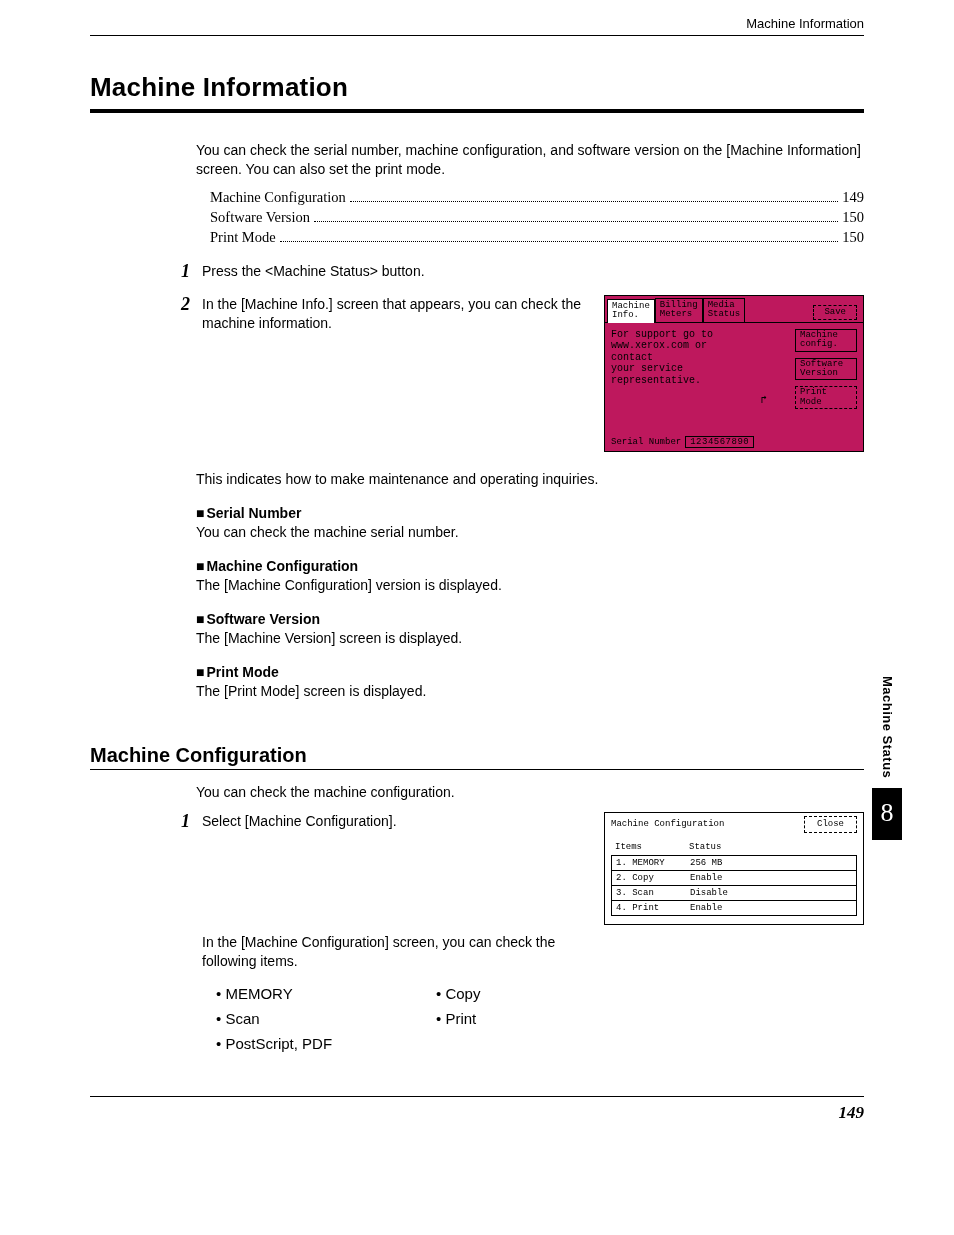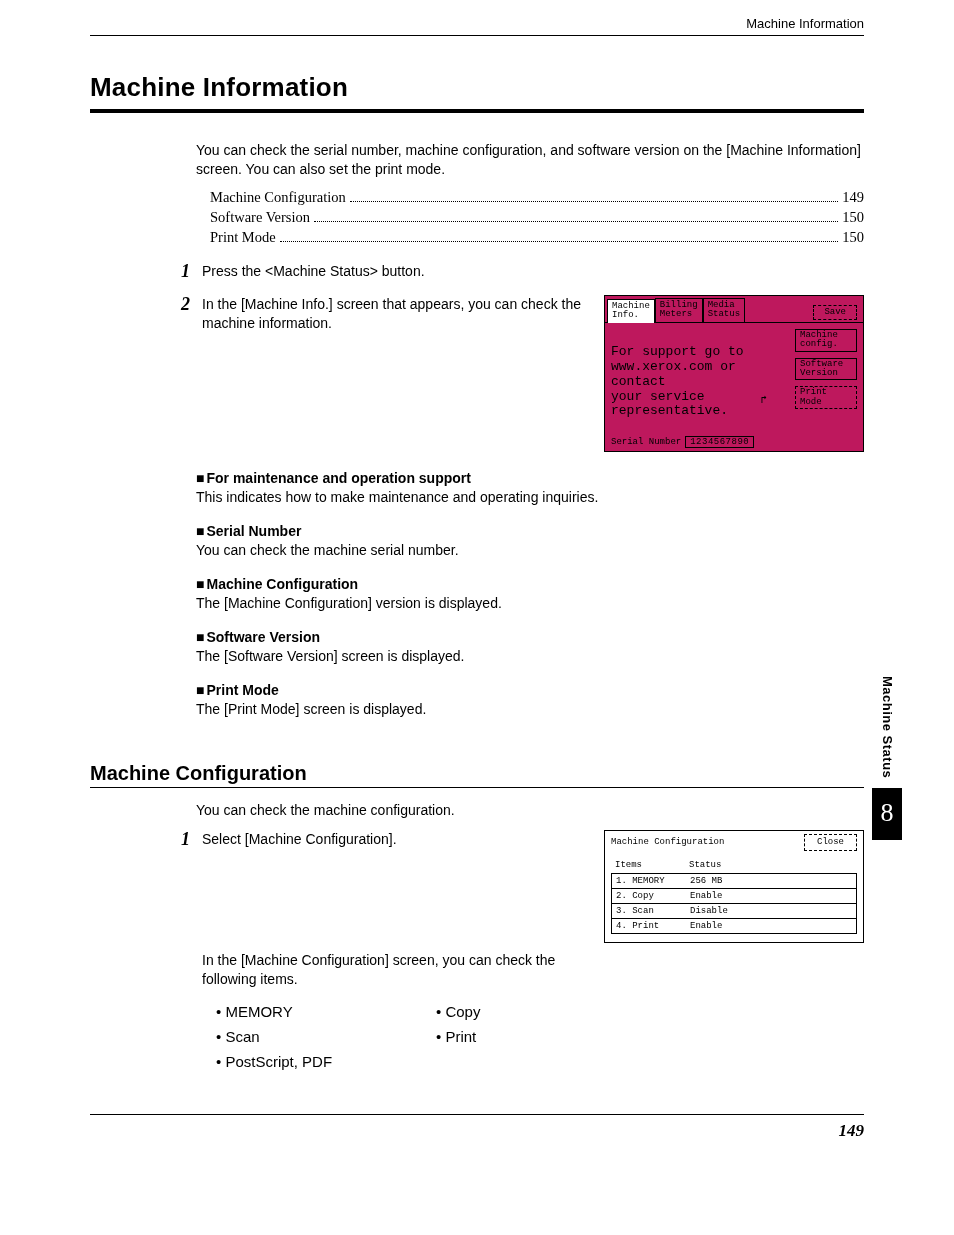--- a/index.html
+++ b/index.html
@@ -56,21 +56,21 @@
     font-size: 10px;
     line-height: 1.15;
     background: #be185d;
   }
   .screen-tabs { display: flex; border-bottom: 1px solid #000; position: relative; padding: 2px 4px 0 2px; gap: 0; align-items: flex-end; }
   .tab { border: 1px solid #000; border-bottom: none; padding: 2px 4px; margin-right: 0; font-size: 9px; line-height: 1.05; min-width: 42px; }
   .tab.active { background: #fff; position: relative; top: 1px; }
   .tab-spacer { flex: 1; }
   .screen-save-btn { border: 1px dashed #000; padding: 1px 10px; font-size: 9px; margin: 2px 2px 2px 0; }
   .screen-body { position: relative; padding: 6px 6px 4px 6px; min-height: 110px; }
-  .support-text { font-size: 13px; line-height: 1.15; max-width: 140px; margin-top: 16px; }
+  .support-text { font-size: 10px; line-height: 1.15; max-width: 140px; }
   .right-btns { position: absolute; right: 6px; top: 6px; display: flex; flex-direction: column; gap: 6px; }
   .right-btn { border: 1px solid #000; font-size: 9px; padding: 1px 4px; width: 62px; line-height: 1.05; }
   .right-btn.dashed { border-style: dashed; }
   .cursor-arrow { position: absolute; bottom: 26px; right: 96px; font-size: 11px; }
   .serial-row { display: flex; align-items: center; gap: 4px; padding: 3px 6px; border-top: 0; font-size: 9px; }
   .serial-val { border: 1px solid #000; padding: 0 4px; letter-spacing: 0.5px; }
   .defs { margin-left: 106px; margin-top: 18px; }
   .def-item { margin-bottom: 16px; }
   .def-head { font-weight: bold; font-size: 14px; }
   .def-head .sq { font-family: Arial, sans-serif; margin-right: 2px; }
@@ -205,34 +205,33 @@
               </div>
             </div>
           </div>
         </div>
       </div>
     </li>
   </ol>
 
   <div class="defs">
     <div class="def-item">
-      <div class="def-head"><span class="sq">■</span><span>For maintenance and operation support</span></div>
       <div class="def-body">This indicates how to make maintenance and operating inquiries.</div>
     </div>
     <div class="def-item">
       <div class="def-head"><span class="sq">■</span><span>Serial Number</span></div>
       <div class="def-body">You can check the machine serial number.</div>
     </div>
     <div class="def-item">
       <div class="def-head"><span class="sq">■</span><span>Machine Configuration</span></div>
       <div class="def-body">The [Machine Configuration] version is displayed.</div>
     </div>
     <div class="def-item">
       <div class="def-head"><span class="sq">■</span><span>Software Version</span></div>
-      <div class="def-body">The [Software Version] screen is displayed.</div>
+      <div class="def-body">The [Machine Version] screen is displayed.</div>
     </div>
     <div class="def-item">
       <div class="def-head"><span class="sq">■</span><span>Print Mode</span></div>
       <div class="def-body">The [Print Mode] screen is displayed.</div>
     </div>
   </div>
 
   <h2 class="subtitle">Machine Configuration</h2>
   <hr class="sub-rule">
   <p class="body-indent">You can check the machine configuration.</p>

